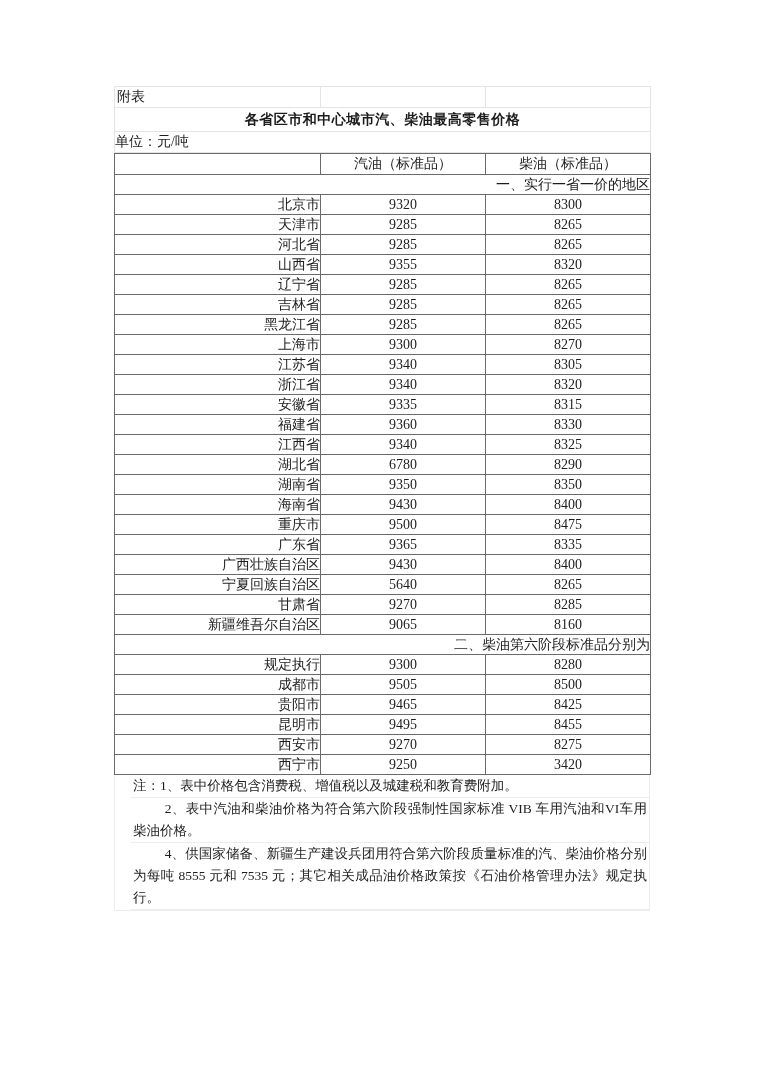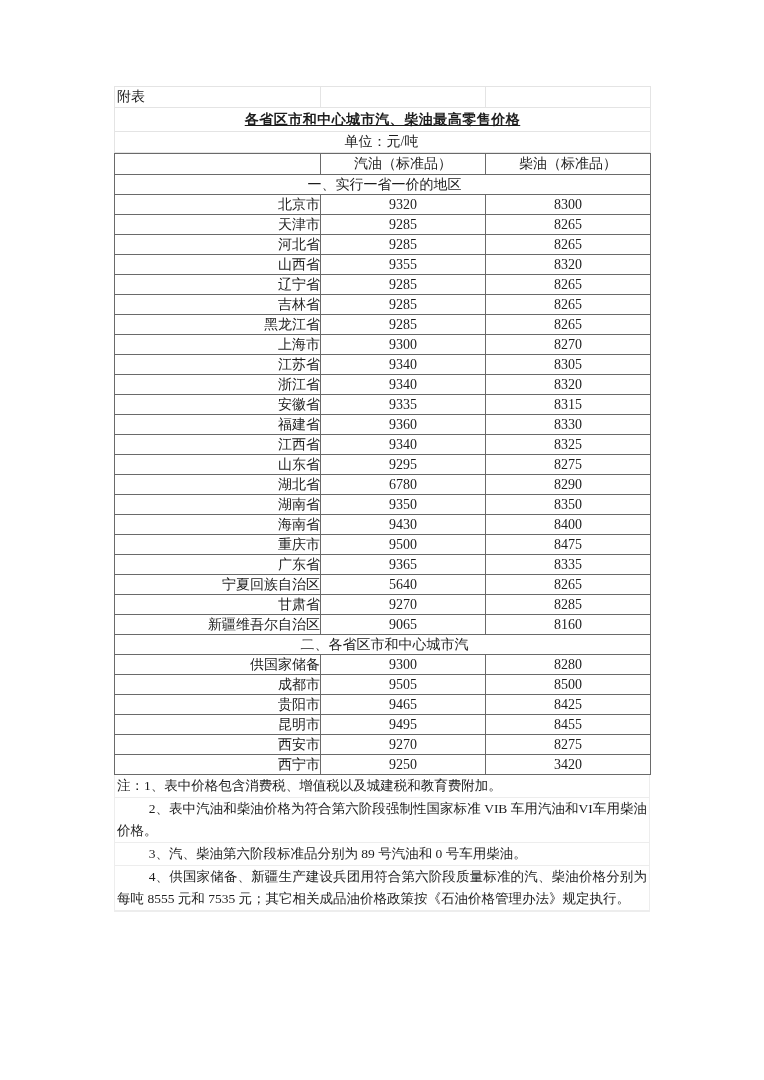--- a/index.html
+++ b/index.html
@@ -16,42 +16,41 @@
   .doc { position: absolute; left: 114px; top: 86px; width: 536px; }
 
   
   .head-table { width: 100%; border-collapse: collapse; table-layout: fixed; }
   .head-table td { border: 1px solid #e4e4e4; font-size: 14px; }
   .attach-cell { height: 21px; padding-left: 2px; }
   .title-cell {
     height: 24px; text-align: center; font-weight: bold; font-size: 16px;
     font-family: "Liberation Sans", "DejaVu Sans", sans-serif;
     letter-spacing: 0.5px;
-    text-decoration: underline;
-  }
-  .unit-cell { height: 21px; text-align: center; font-size: 13px; padding-right: 2px; margin-left: 12px; }
+  }
+  .unit-cell { height: 21px; text-align: left; font-size: 13px; padding-right: 2px; margin-left: 12px; }
 
   
   .price-table { width: 100%; border-collapse: collapse; table-layout: fixed; }
   .price-table th, .price-table td {
     border: 1px solid #6a6a6a;
     font-weight: normal;
     font-size: 14px;
     height: 20px;
     text-align: center;
     vertical-align: middle;
     white-space: nowrap;
     overflow: hidden;
   }
   .price-table th { height: 21px; }
-  .price-table td.section-cell { text-align: center; padding-left: 4px; }
+  .price-table td.section-cell { text-align: right; padding-left: 4px; }
   .price-table td.region-cell { text-align: right; padding-left: 37px; }
 
   
-  .notes { border: 1px solid #ededed; border-top: none; }
+  .notes { border: 1px solid #ededed; border-top: none; padding-left: 16px; }
   .note {
     font-size: 13.5px;
     line-height: 22px;
     padding: 0 2px;
     border-bottom: 1px solid #ededed;
     text-align: justify;
   }
   .note.indent { text-indent: 2.35em; }
 </style>
 </head>
@@ -157,25 +156,20 @@
             <td class="region-cell">福建省</td>
             <td>9360</td>
             <td>8330</td>
           </tr>
           <tr>
             <td class="region-cell">江西省</td>
             <td>9340</td>
             <td>8325</td>
           </tr>
           <tr>
-            <td class="region-cell">山东省</td>
-            <td>9295</td>
-            <td>8275</td>
-          </tr>
-          <tr>
             <td class="region-cell">湖北省</td>
             <td>6780</td>
             <td>8290</td>
           </tr>
           <tr>
             <td class="region-cell">湖南省</td>
             <td>9350</td>
             <td>8350</td>
           </tr>
           <tr>
@@ -187,39 +181,44 @@
             <td class="region-cell">重庆市</td>
             <td>9500</td>
             <td>8475</td>
           </tr>
           <tr>
             <td class="region-cell">广东省</td>
             <td>9365</td>
             <td>8335</td>
           </tr>
           <tr>
+            <td class="region-cell">广西壮族自治区</td>
+            <td>9430</td>
+            <td>8400</td>
+          </tr>
+          <tr>
             <td class="region-cell">宁夏回族自治区</td>
             <td>5640</td>
             <td>8265</td>
           </tr>
           <tr>
             <td class="region-cell">甘肃省</td>
             <td>9270</td>
             <td>8285</td>
           </tr>
           <tr>
             <td class="region-cell">新疆维吾尔自治区</td>
             <td>9065</td>
             <td>8160</td>
           </tr>
           <tr>
-            <td colspan="3" class="section-cell">二、各省区市和中心城市汽</td>
-          </tr>
-          <tr>
-            <td class="region-cell">供国家储备</td>
+            <td colspan="3" class="section-cell">二、柴油第六阶段标准品分别为</td>
+          </tr>
+          <tr>
+            <td class="region-cell">规定执行</td>
             <td>9300</td>
             <td>8280</td>
           </tr>
           <tr>
             <td class="region-cell">成都市</td>
             <td>9505</td>
             <td>8500</td>
           </tr>
           <tr>
             <td class="region-cell">贵阳市</td>
@@ -240,18 +239,17 @@
             <td class="region-cell">西宁市</td>
             <td>9250</td>
             <td>3420</td>
           </tr>
         </tbody>
     </table>
 
     <div class="notes">
       <p class="note">注：1、表中价格包含消费税、增值税以及城建税和教育费附加。</p>
       <p class="note indent">2、表中汽油和柴油价格为符合第六阶段强制性国家标准 VIB 车用汽油和VI车用柴油价格。</p>
-      <p class="note indent">3、汽、柴油第六阶段标准品分别为 89 号汽油和 0 号车用柴油。</p>
       <p class="note indent">4、供国家储备、新疆生产建设兵团用符合第六阶段质量标准的汽、柴油价格分别为每吨 8555 元和 7535 元；其它相关成品油价格政策按《石油价格管理办法》规定执行。</p>
     </div>
 
   </div>
 </div>
 
 </body></html>

